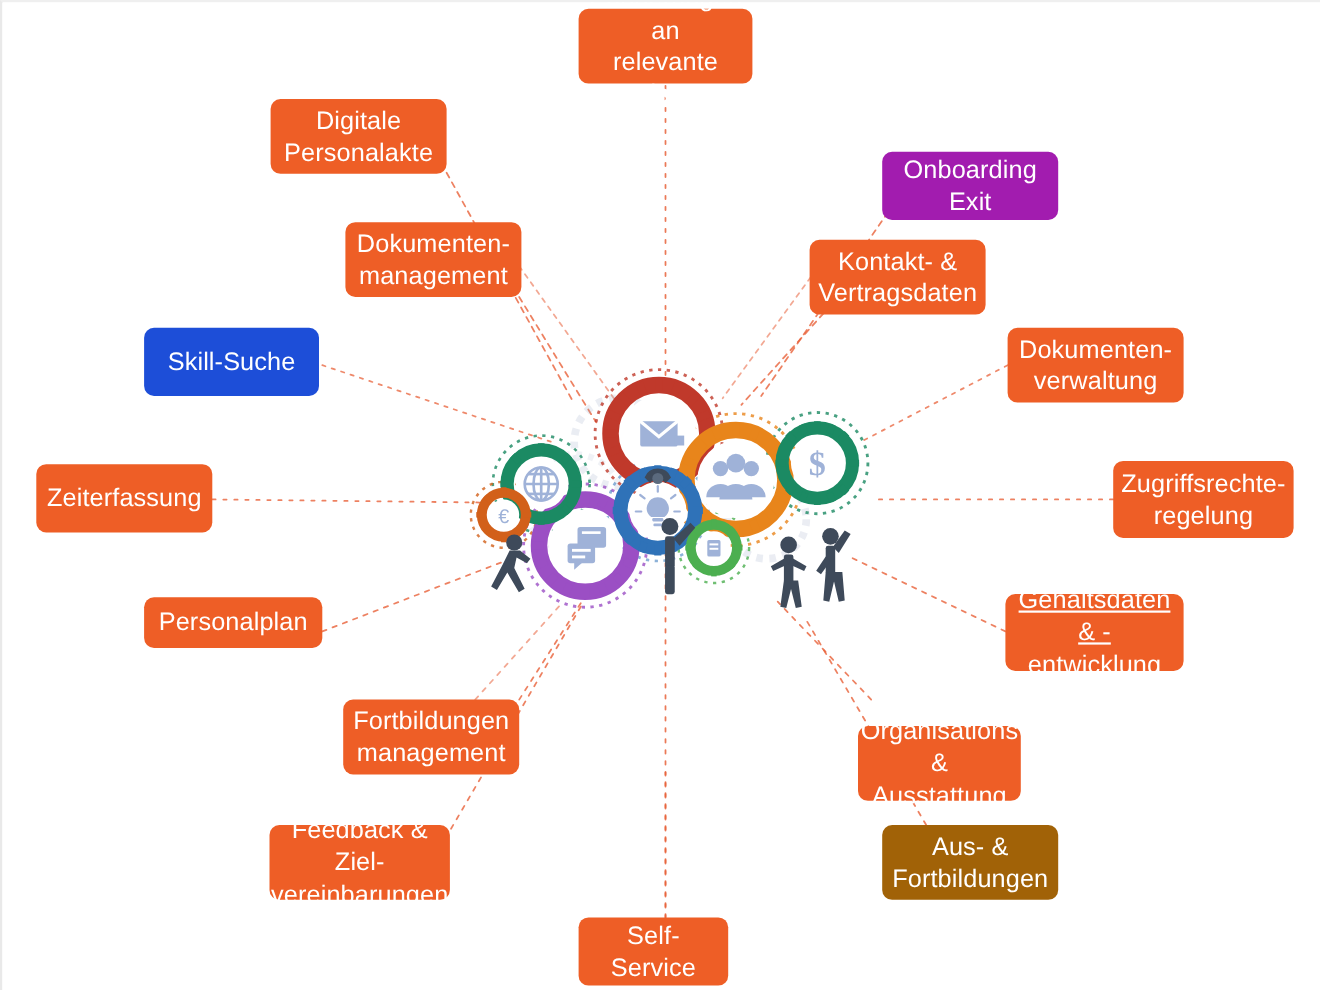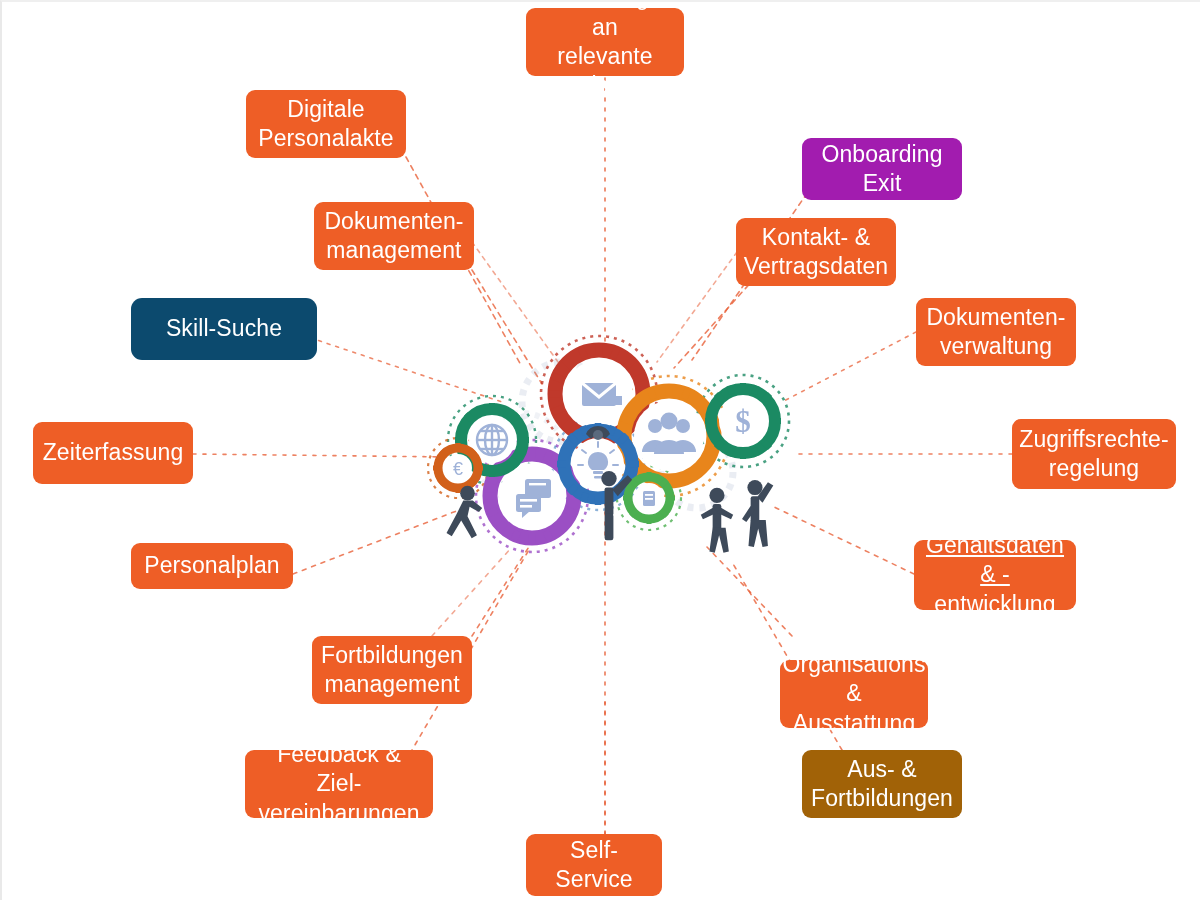--- a/index.html
+++ b/index.html
@@ -315,21 +315,21 @@
 management</span>
   </div>
   <div class="node" style="left: 734px; top: 200px; width: 160px; height: 68px; background: rgb(238, 94, 38); margin-top: 16px;">
     <span>Kontakt- &amp;
 Vertragsdaten</span>
   </div>
   <div class="node" style="left: 914px; top: 296px; width: 160px; height: 68px; background: rgb(238, 94, 38);">
     <span>Dokumenten-
 verwaltung</span>
   </div>
-  <div class="node" style="left: 129px; top: 296px; width: 186px; height: 62px; background: #0c4a6e; border-radius: 11px;">
+  <div class="node" style="left: 129px; top: 296px; width: 159px; height: 62px; background: #1d4ed8;">
     <span>Skill-Suche</span>
   </div>
   <div class="node" style="left: 31px; top: 420px; width: 160px; height: 62px; background: rgb(238, 94, 38);">
     <span>Zeiterfassung</span>
   </div>
   <div class="node" style="left: 1010px; top: 417px; width: 164px; height: 70px; background: rgb(238, 94, 38);">
     <span>Zugriffsrechte-
 regelung</span>
   </div>
   <div class="node" style="left: 129px; top: 541px; width: 162px; height: 46px; background: rgb(238, 94, 38);">
@@ -340,21 +340,21 @@
 entwicklung</span>
   </div>
   <div class="node" style="left: 310px; top: 634px; width: 160px; height: 68px; background: rgb(238, 94, 38);">
     <span>Fortbildungen
 management</span>
   </div>
   <div class="node" style="left: 734px; top: 658px; width: 148px; height: 68px; background: rgb(238, 94, 38); margin-left: 44px;">
     <span>Organisations &amp;
 Ausstattung</span>
   </div>
-  <div class="node" style="left: 243px; top: 748px; width: 188px; height: 68px; background: rgb(238, 94, 38);">
+  <div class="node" style="left: 243px; top: 748px; width: 164px; height: 68px; background: rgb(238, 94, 38);">
     <span>Feedback &amp; Ziel-
 vereinbarungen</span>
   </div>
   <div class="node" style="left: 800px; top: 748px; width: 160px; height: 68px; background: #a16207;">
     <span>Aus- &amp;
 Fortbildungen</span>
   </div>
   <div class="node" style="left: 524px; top: 832px; width: 136px; height: 62px; background: rgb(238, 94, 38);">
     <span>Self-Service</span>
   </div>

